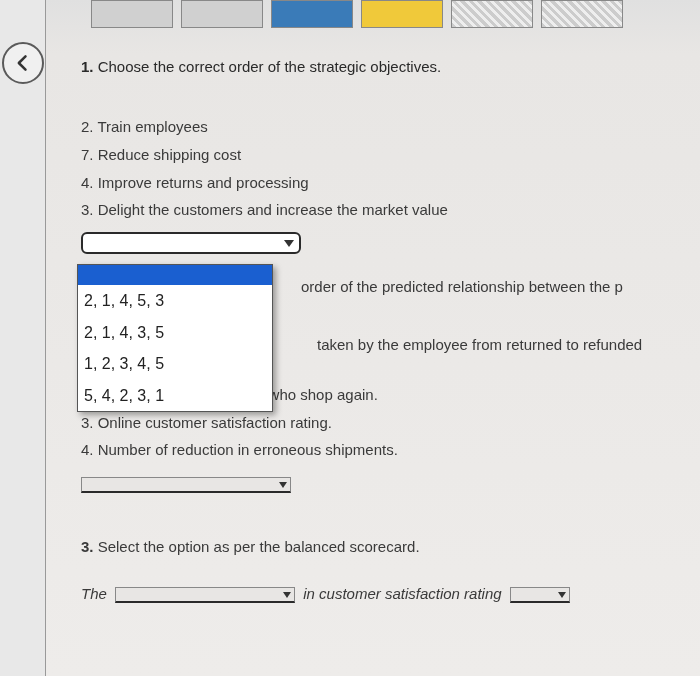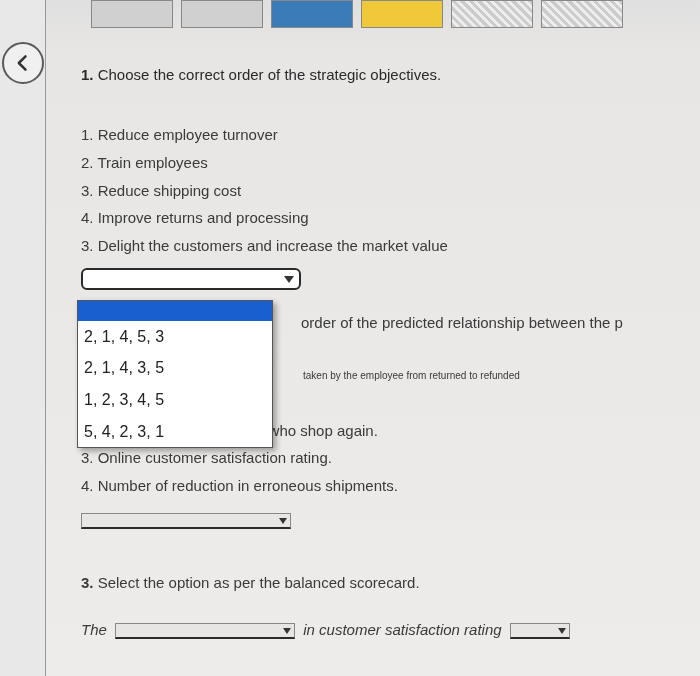--- a/index.html
+++ b/index.html
@@ -48,21 +48,21 @@
     height: 28px;
     border: 1px solid #888;
     background: #d0d0d0;
   }
   .strip-box.blue { background: #3a7bb8; }
   .strip-box.yellow { background: #f0c93a; }
   .strip-box.hatch {
     background: repeating-linear-gradient(45deg, #ccc, #ccc 3px, #eee 3px, #eee 6px);
   }
   .q-title {
-    margin-top: 36px;
+    margin-top: 28px;
     font-size: 15px;
     color: #2a2a2a;
   }
   .q-title .num { font-weight: bold; }
   .obj-list {
     margin-top: 38px;
     font-size: 15px;
     color: #3a3a3a;
     line-height: 1.85;
   }
@@ -121,23 +121,23 @@
   }
   .q2-intro {
     position: absolute;
     left: 220px;
     top: -108px;
     font-size: 15px;
     white-space: nowrap;
   }
   .q2-line1 {
     position: absolute;
-    left: 222px;
+    left: 236px;
     top: -50px;
-    font-size: 10px;
+    font-size: 15px;
     white-space: nowrap;
   }
   .q2-lines { margin-top: 118px; }
   .small-select {
     display: inline-block;
     width: 210px;
     height: 16px;
     border-bottom: 2px solid #2a2a2a;
     border-top: 1px solid #888;
     border-left: 1px solid #888;
@@ -214,23 +214,22 @@
     <div class="strip-box hatch"></div>
     <div class="strip-box hatch"></div>
   </div>
 
   <div class="q-title">
     <span class="num">1.</span>
     <span>Choose the correct order of the strategic objectives.</span>
   </div>
 
   <div class="obj-list">
-    <div>1. Reduce employee turnover</div>
     <div>2. Train employees</div>
-    <div>3. Reduce shipping cost</div>
+    <div>7. Reduce shipping cost</div>
     <div>4. Improve returns and processing</div>
     <div>3. Delight the customers and increase the market value</div>
 
     <div class="select-wrap">
       <div class="select-box"></div>
       <div class="dropdown">
         <div class="opt sel"></div>
         <div class="opt">2, 1, 4, 5, 3</div>
         <div class="opt">2, 1, 4, 3, 5</div>
         <div class="opt">1, 2, 3, 4, 5</div>

